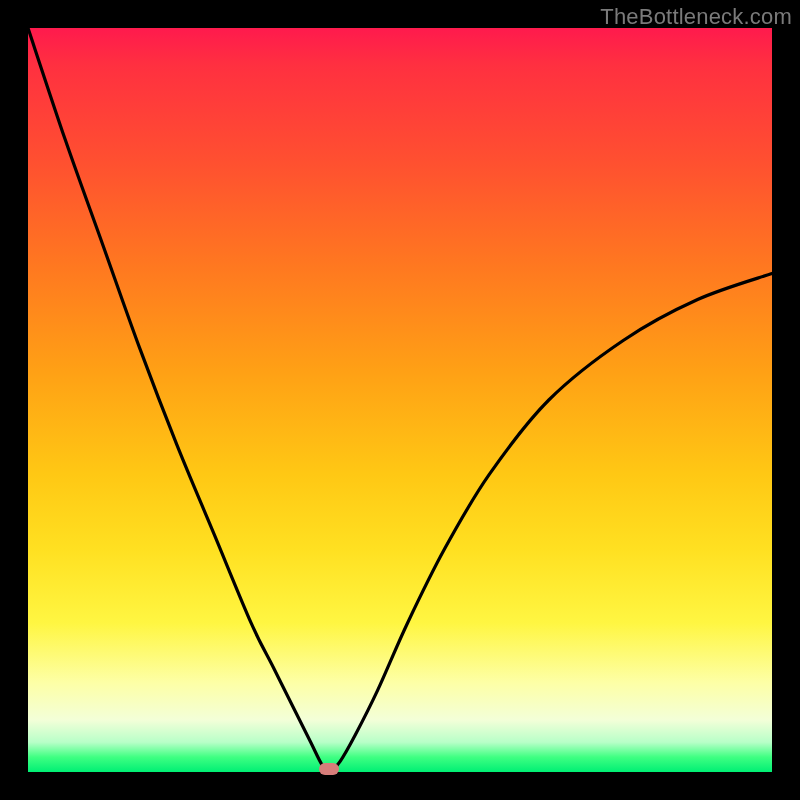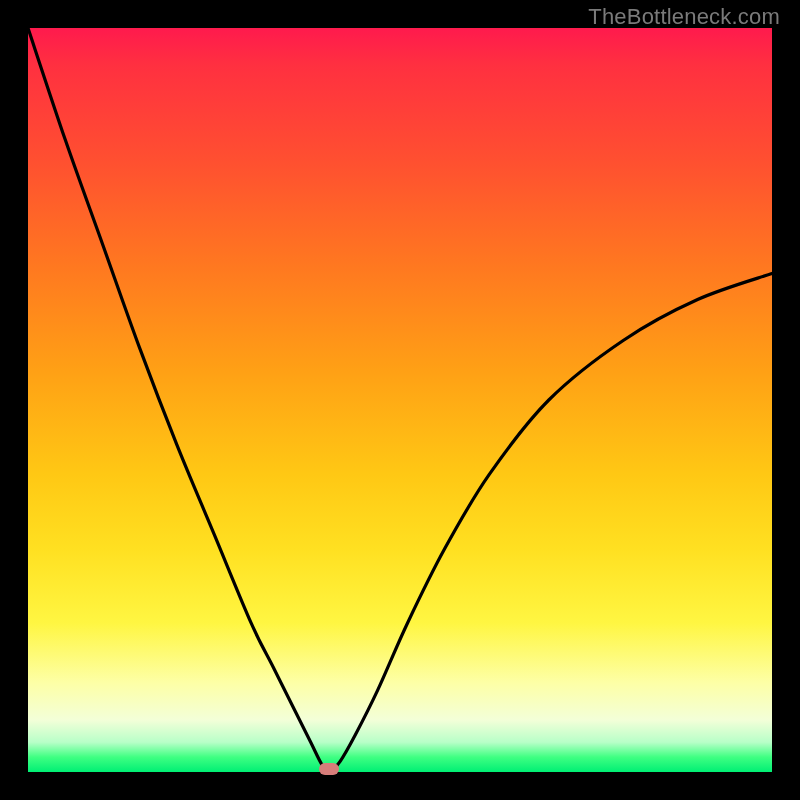--- a/index.html
+++ b/index.html
@@ -37,21 +37,21 @@
       #fdffa6 88%,
       #f3ffd8 93%,
       #b8ffc8 96%,
       #3fff82 98%,
       #00ef74 100%
     );
   }
   .watermark {
     position: absolute;
     top: 4px;
-    right: 20px;
+    right: 8px;
     font-family: Arial, Helvetica, sans-serif;
     font-size: 22px;
     color: #7a7a7a;
     font-weight: 500;
     letter-spacing: 0.2px;
   }
   svg.curve {
     position: absolute;
     left: 0;
     top: 0;

